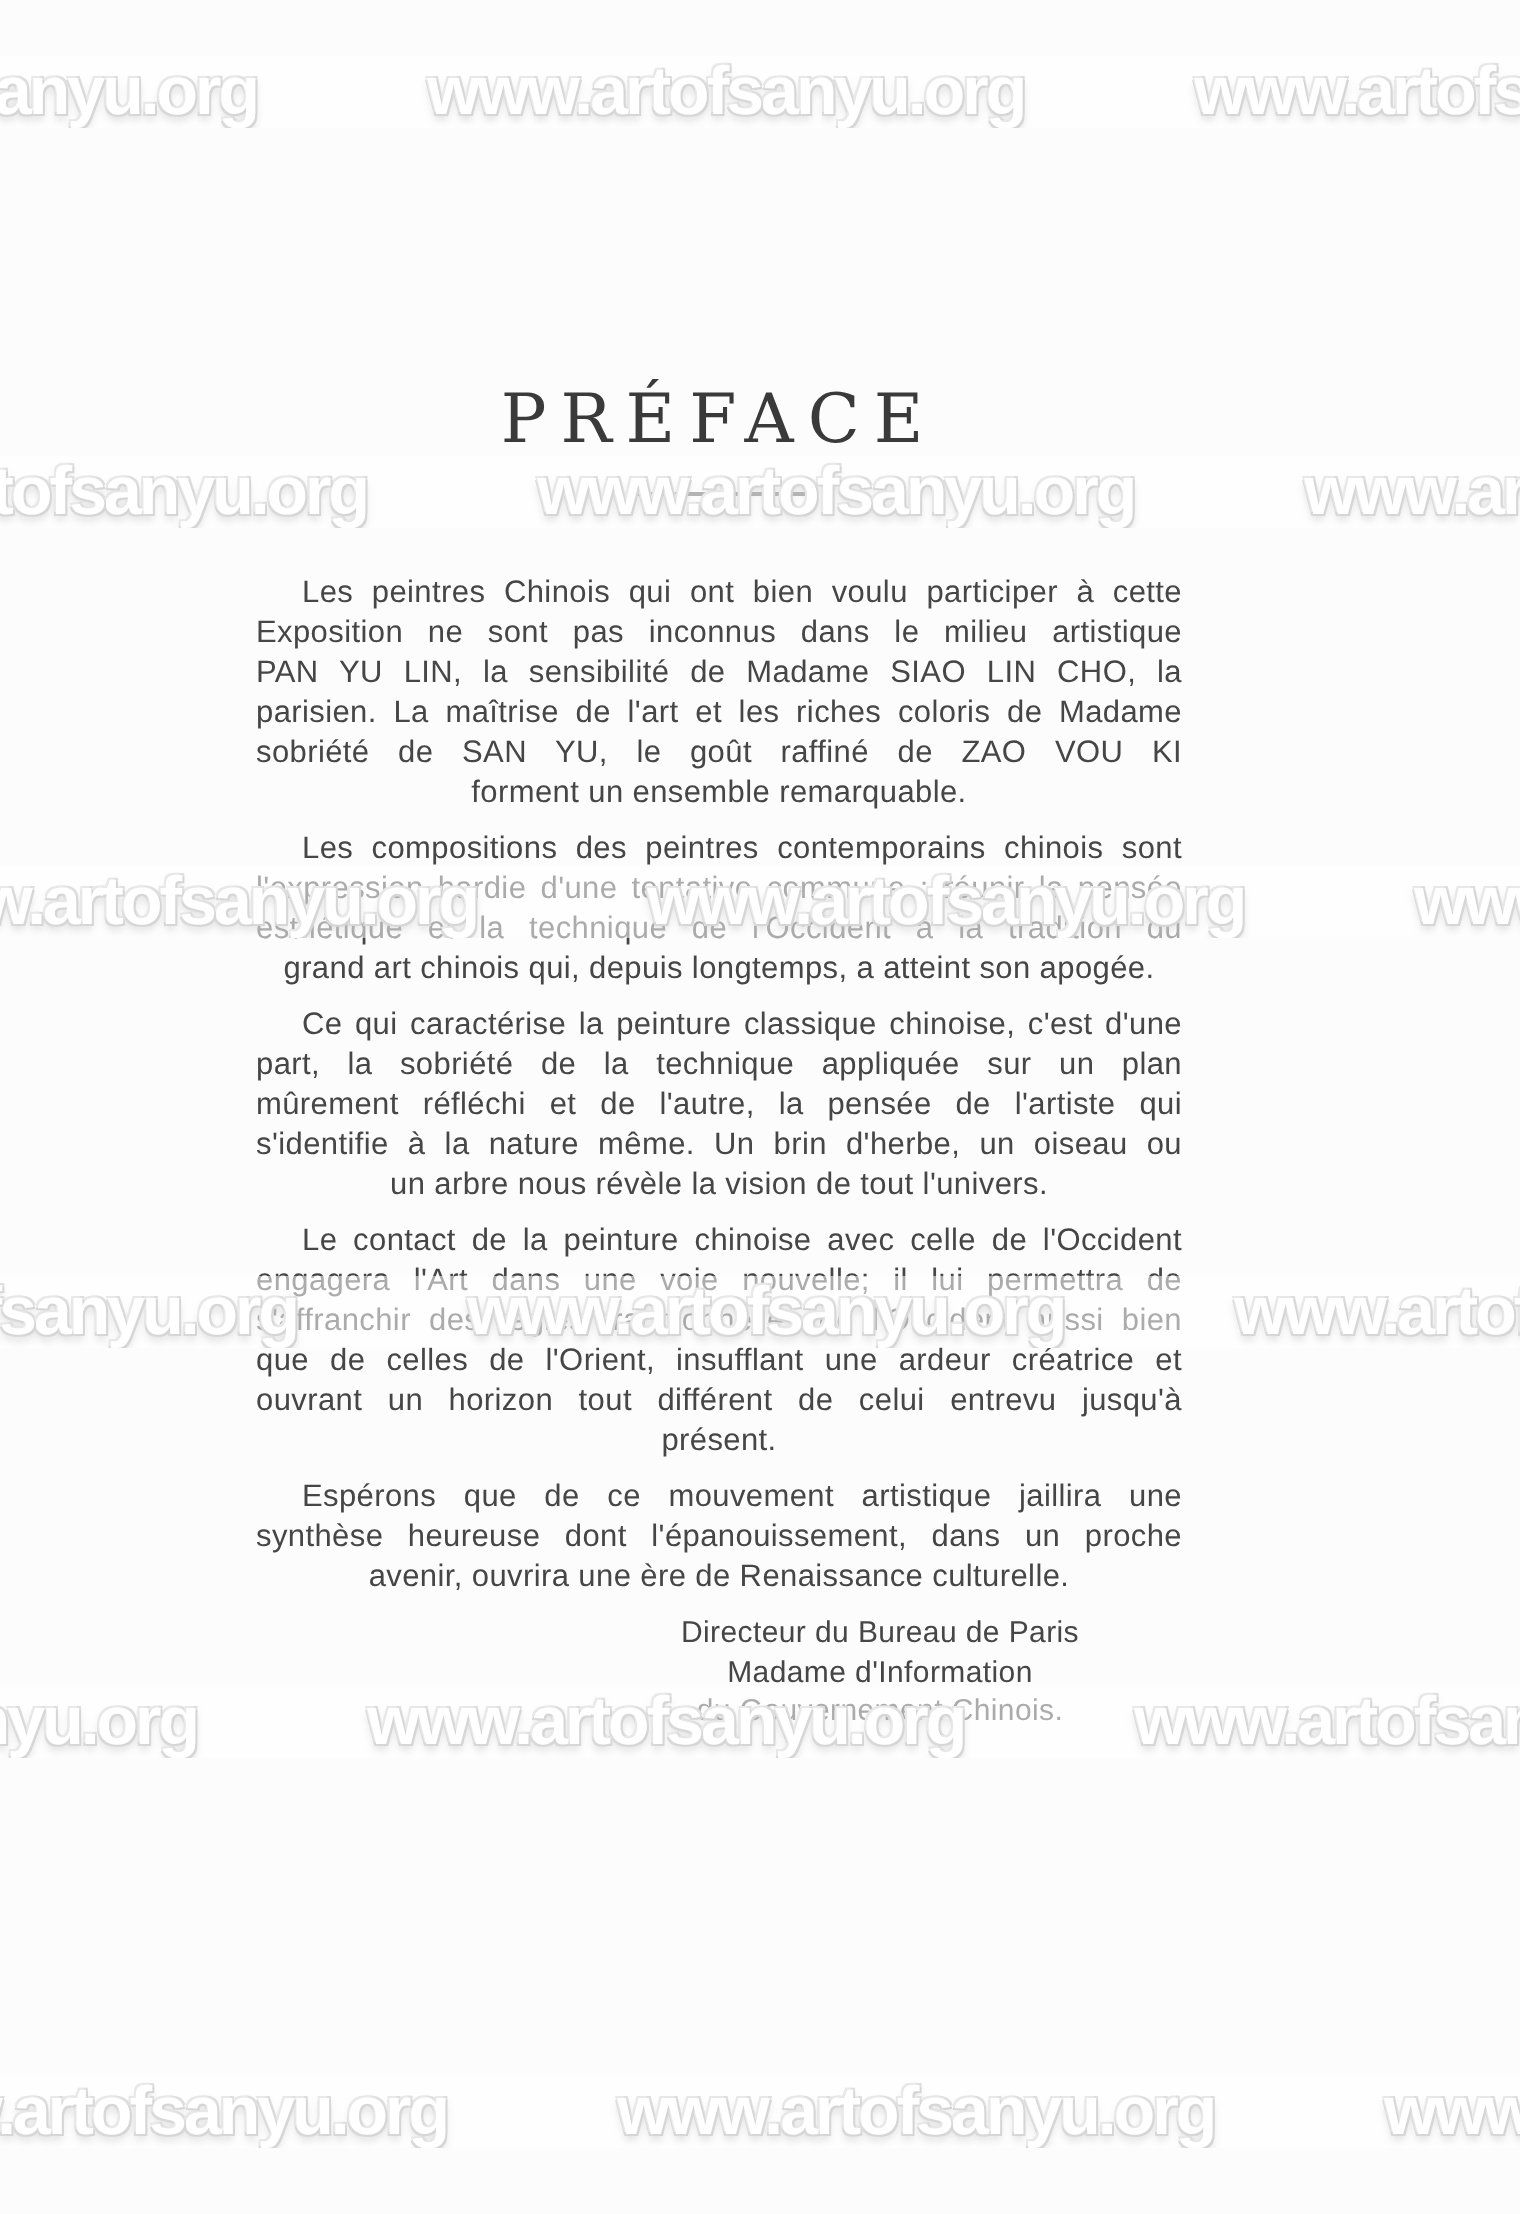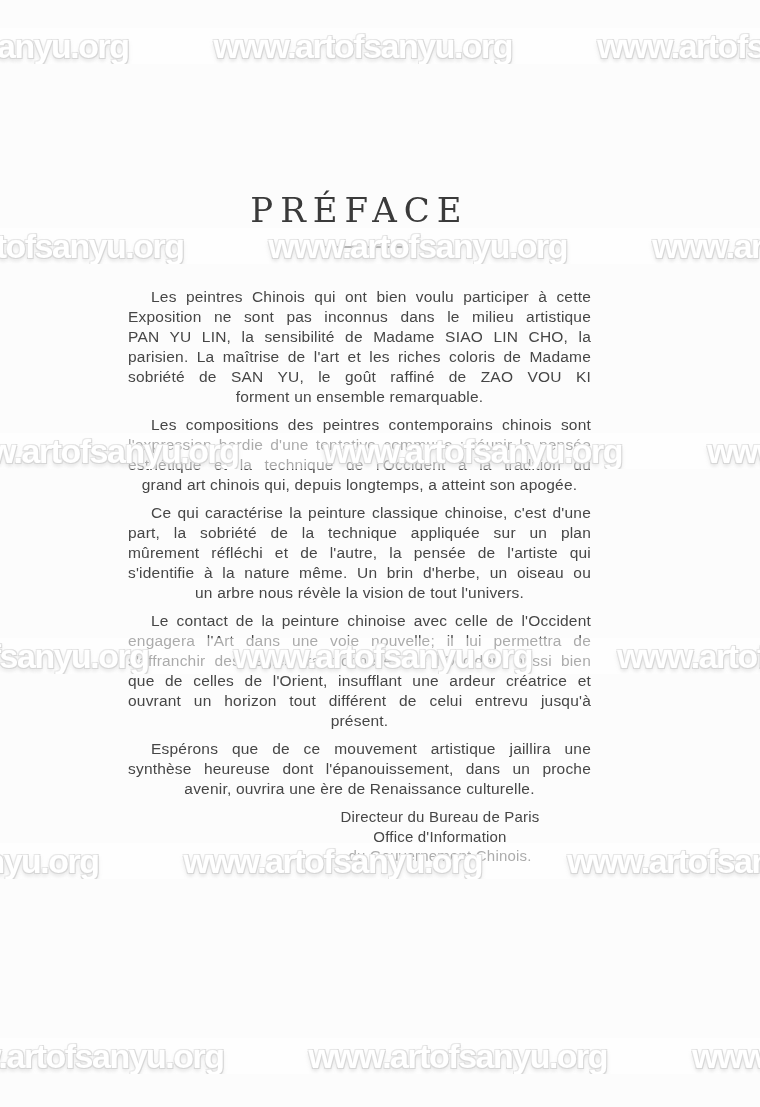--- a/index.html
+++ b/index.html
@@ -99,21 +99,21 @@
     </div>
 
     <div class="para">
       <div class="ln jl first">Espérons que de ce mouvement artistique jaillira une</div>
       <div class="ln jl">synthèse heureuse dont l'épanouissement, dans un proche</div>
       <div class="ln last">avenir, ouvrira une ère de Renaissance culturelle.</div>
     </div>
 
     <div class="sig">
       <div class="sig-line">Directeur du Bureau de Paris</div>
-      <div class="sig-line">Office d'Information</div>
+      <div class="sig-line">Madame d'Information</div>
       <div class="sig-line">du Gouvernement Chinois.</div>
     </div>
 
   </div>
 
   <div class="wm" style="top:28px">
     <span style="margin-left:-170px">www.artofsanyu.org</span>
     <span>www.artofsanyu.org</span>
     <span>www.artofsanyu.org</span>
 

